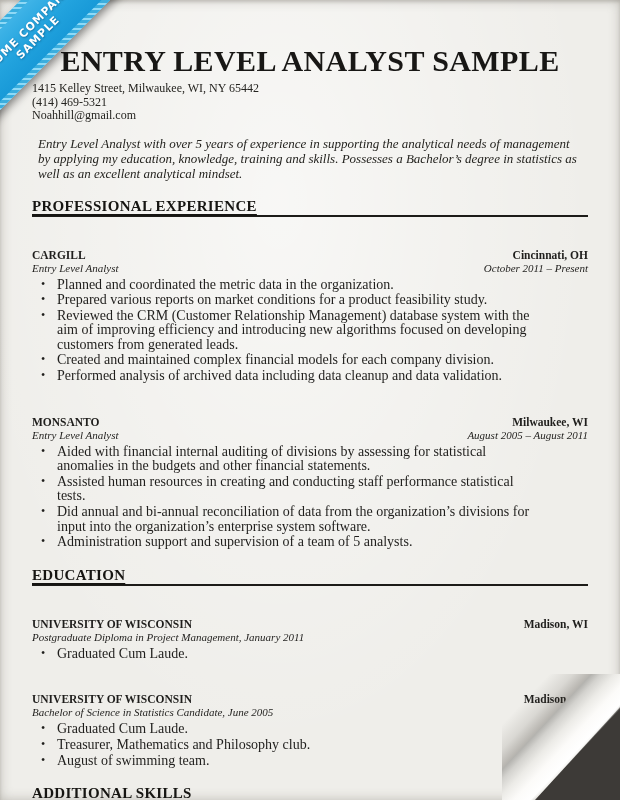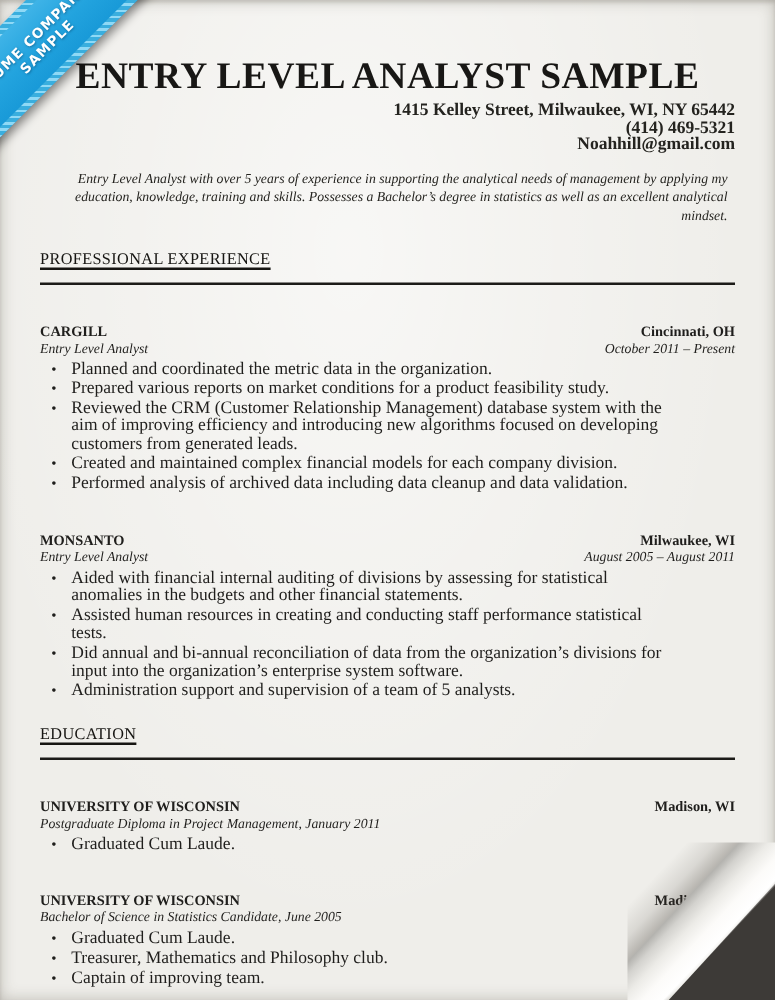--- a/index.html
+++ b/index.html
@@ -34,32 +34,32 @@
     text-shadow:0 1px 2px rgba(0,60,100,0.55);
     white-space:nowrap;
   }
   
   .content{position:relative;padding:46px 32px 0 32px;z-index:1;}
   h1{
     margin:0 0 6px 0;text-align:center;
     font-size:30px;line-height:30px;font-weight:bold;color:#181715;
     letter-spacing:0.4px;
   }
-  .contact{ text-align:right;font-size:14px;line-height:13.5px;color:#24231f;font-weight:bold;}
+  .contact{ text-align:left;font-size:12px;line-height:13.5px;color:#24231f;}
   .summary{
-    margin:13px 6px 0 6px;text-align:right;
-    font-style:italic;font-size:11px;line-height:15px;color:#24231f;
+    margin:13px 6px 0 6px;text-align:left;
+    font-style:italic;font-size:13px;line-height:15px;color:#24231f;
   }
   
   h2{
     margin:17px 0 6px 0;
-    font-size:13px;line-height:17px;font-weight:normal;color:#161512;
+    font-size:15px;line-height:17px;font-weight:bold;color:#161512;
     letter-spacing:0.3px;
     border-bottom:2px solid #1c1b18;
-    padding-bottom:11px;
+    padding-bottom:0;
   }
   h2 .hd{ text-decoration:underline; text-decoration-thickness:1.5px; text-underline-offset:3px; }
   .row{display:flex;justify-content:space-between;font-size:11.5px;line-height:13px;}
   .row.bold{font-weight:bold;margin-top:32px;}
   .row.ital{font-style:italic;font-size:11px;}
   .job,.school{margin-bottom:13px;}
   ul{margin:3px 0 0 0;padding:0;list-style:none;font-size:14px;line-height:14.6px;}
   ul.narrow{max-width:505px;}
   li{position:relative;padding-left:25px;margin:0 0 1px 0;}
   li::before{content:"\2022";position:absolute;left:9px;top:-1px;font-size:12px;}
@@ -161,21 +161,21 @@
       <div class="row bold">
         <span>UNIVERSITY OF WISCONSIN</span>
         <span>Madison, WI</span>
       </div>
       <div class="row ital">
         <span>Bachelor of Science in Statistics Candidate, June 2005</span>
       </div>
       <ul>
         <li>Graduated Cum Laude.</li>
         <li>Treasurer, Mathematics and Philosophy club.</li>
-        <li>Captain of improving team.</li>
+        <li>August of swimming team.</li>
       </ul>
     </div>
 
     <h2><span class="hd">ADDITIONAL SKILLS</span></h2>
     <ul style="line-height:13px;">
       <li>Experience with large volume data processing including using databases and spreadsheets including Ms Excel, Ms Access, ACL, and ProMax.</li>
     </ul>
 
   </div>
 

